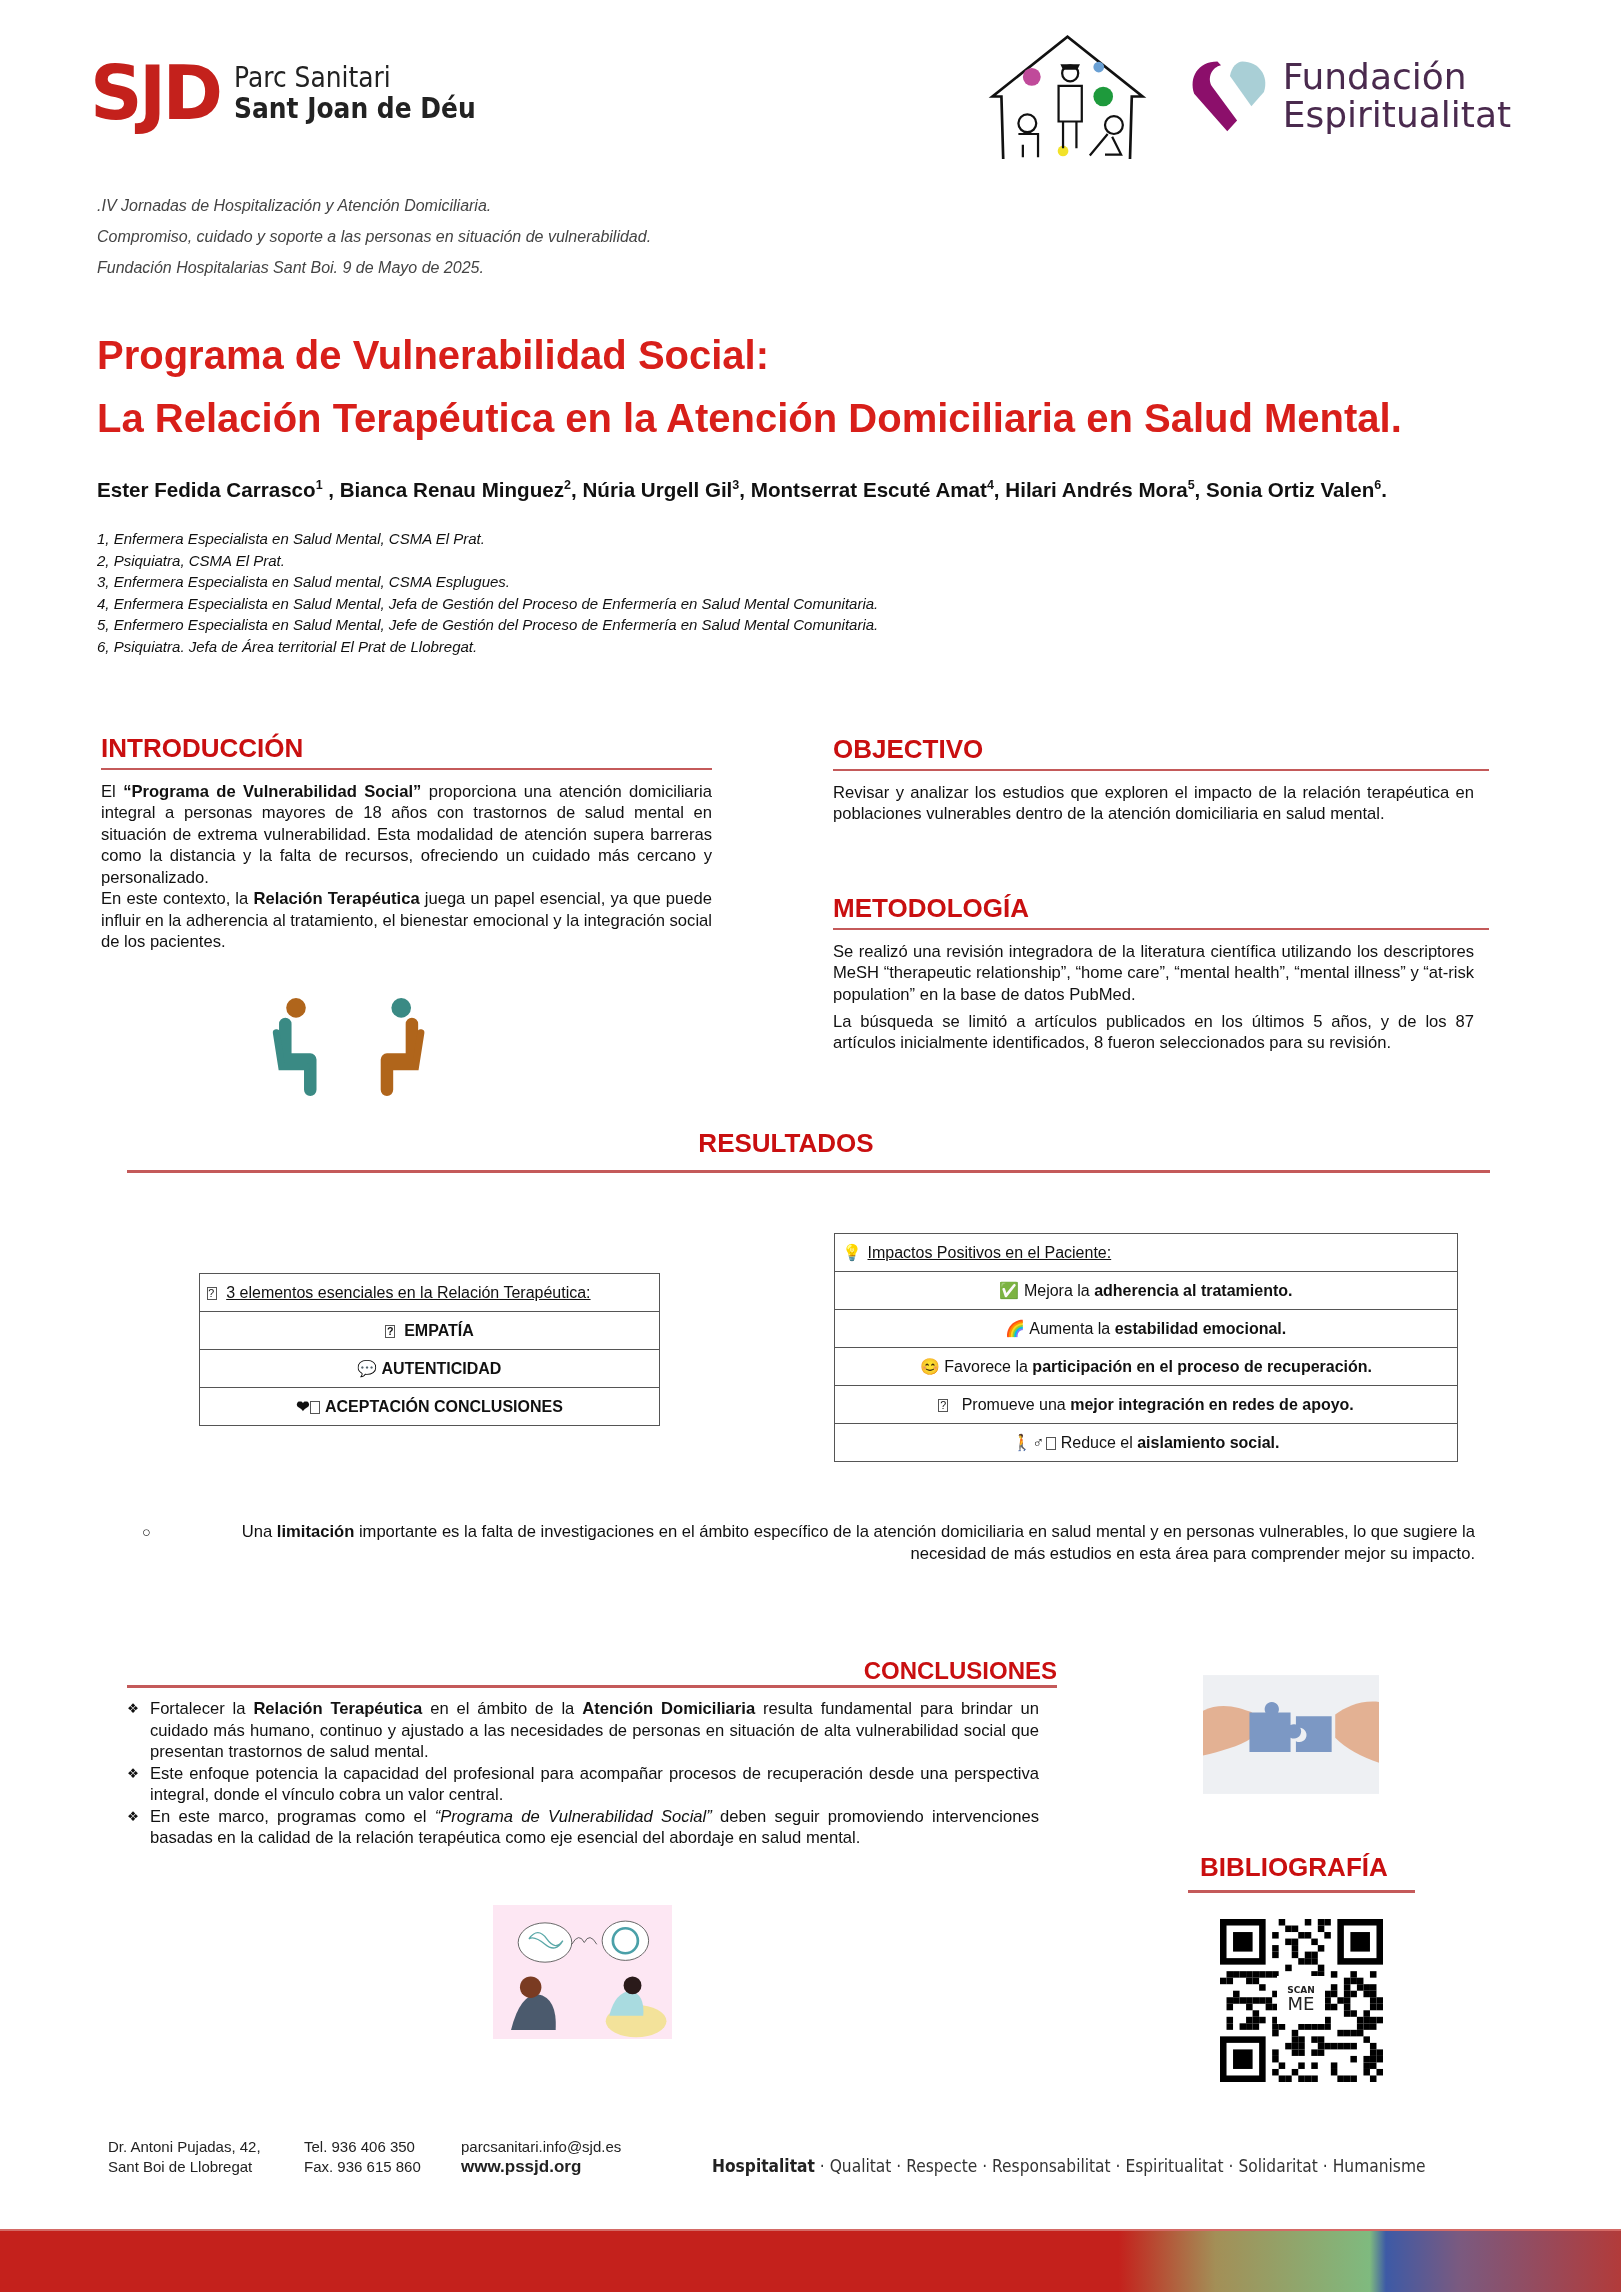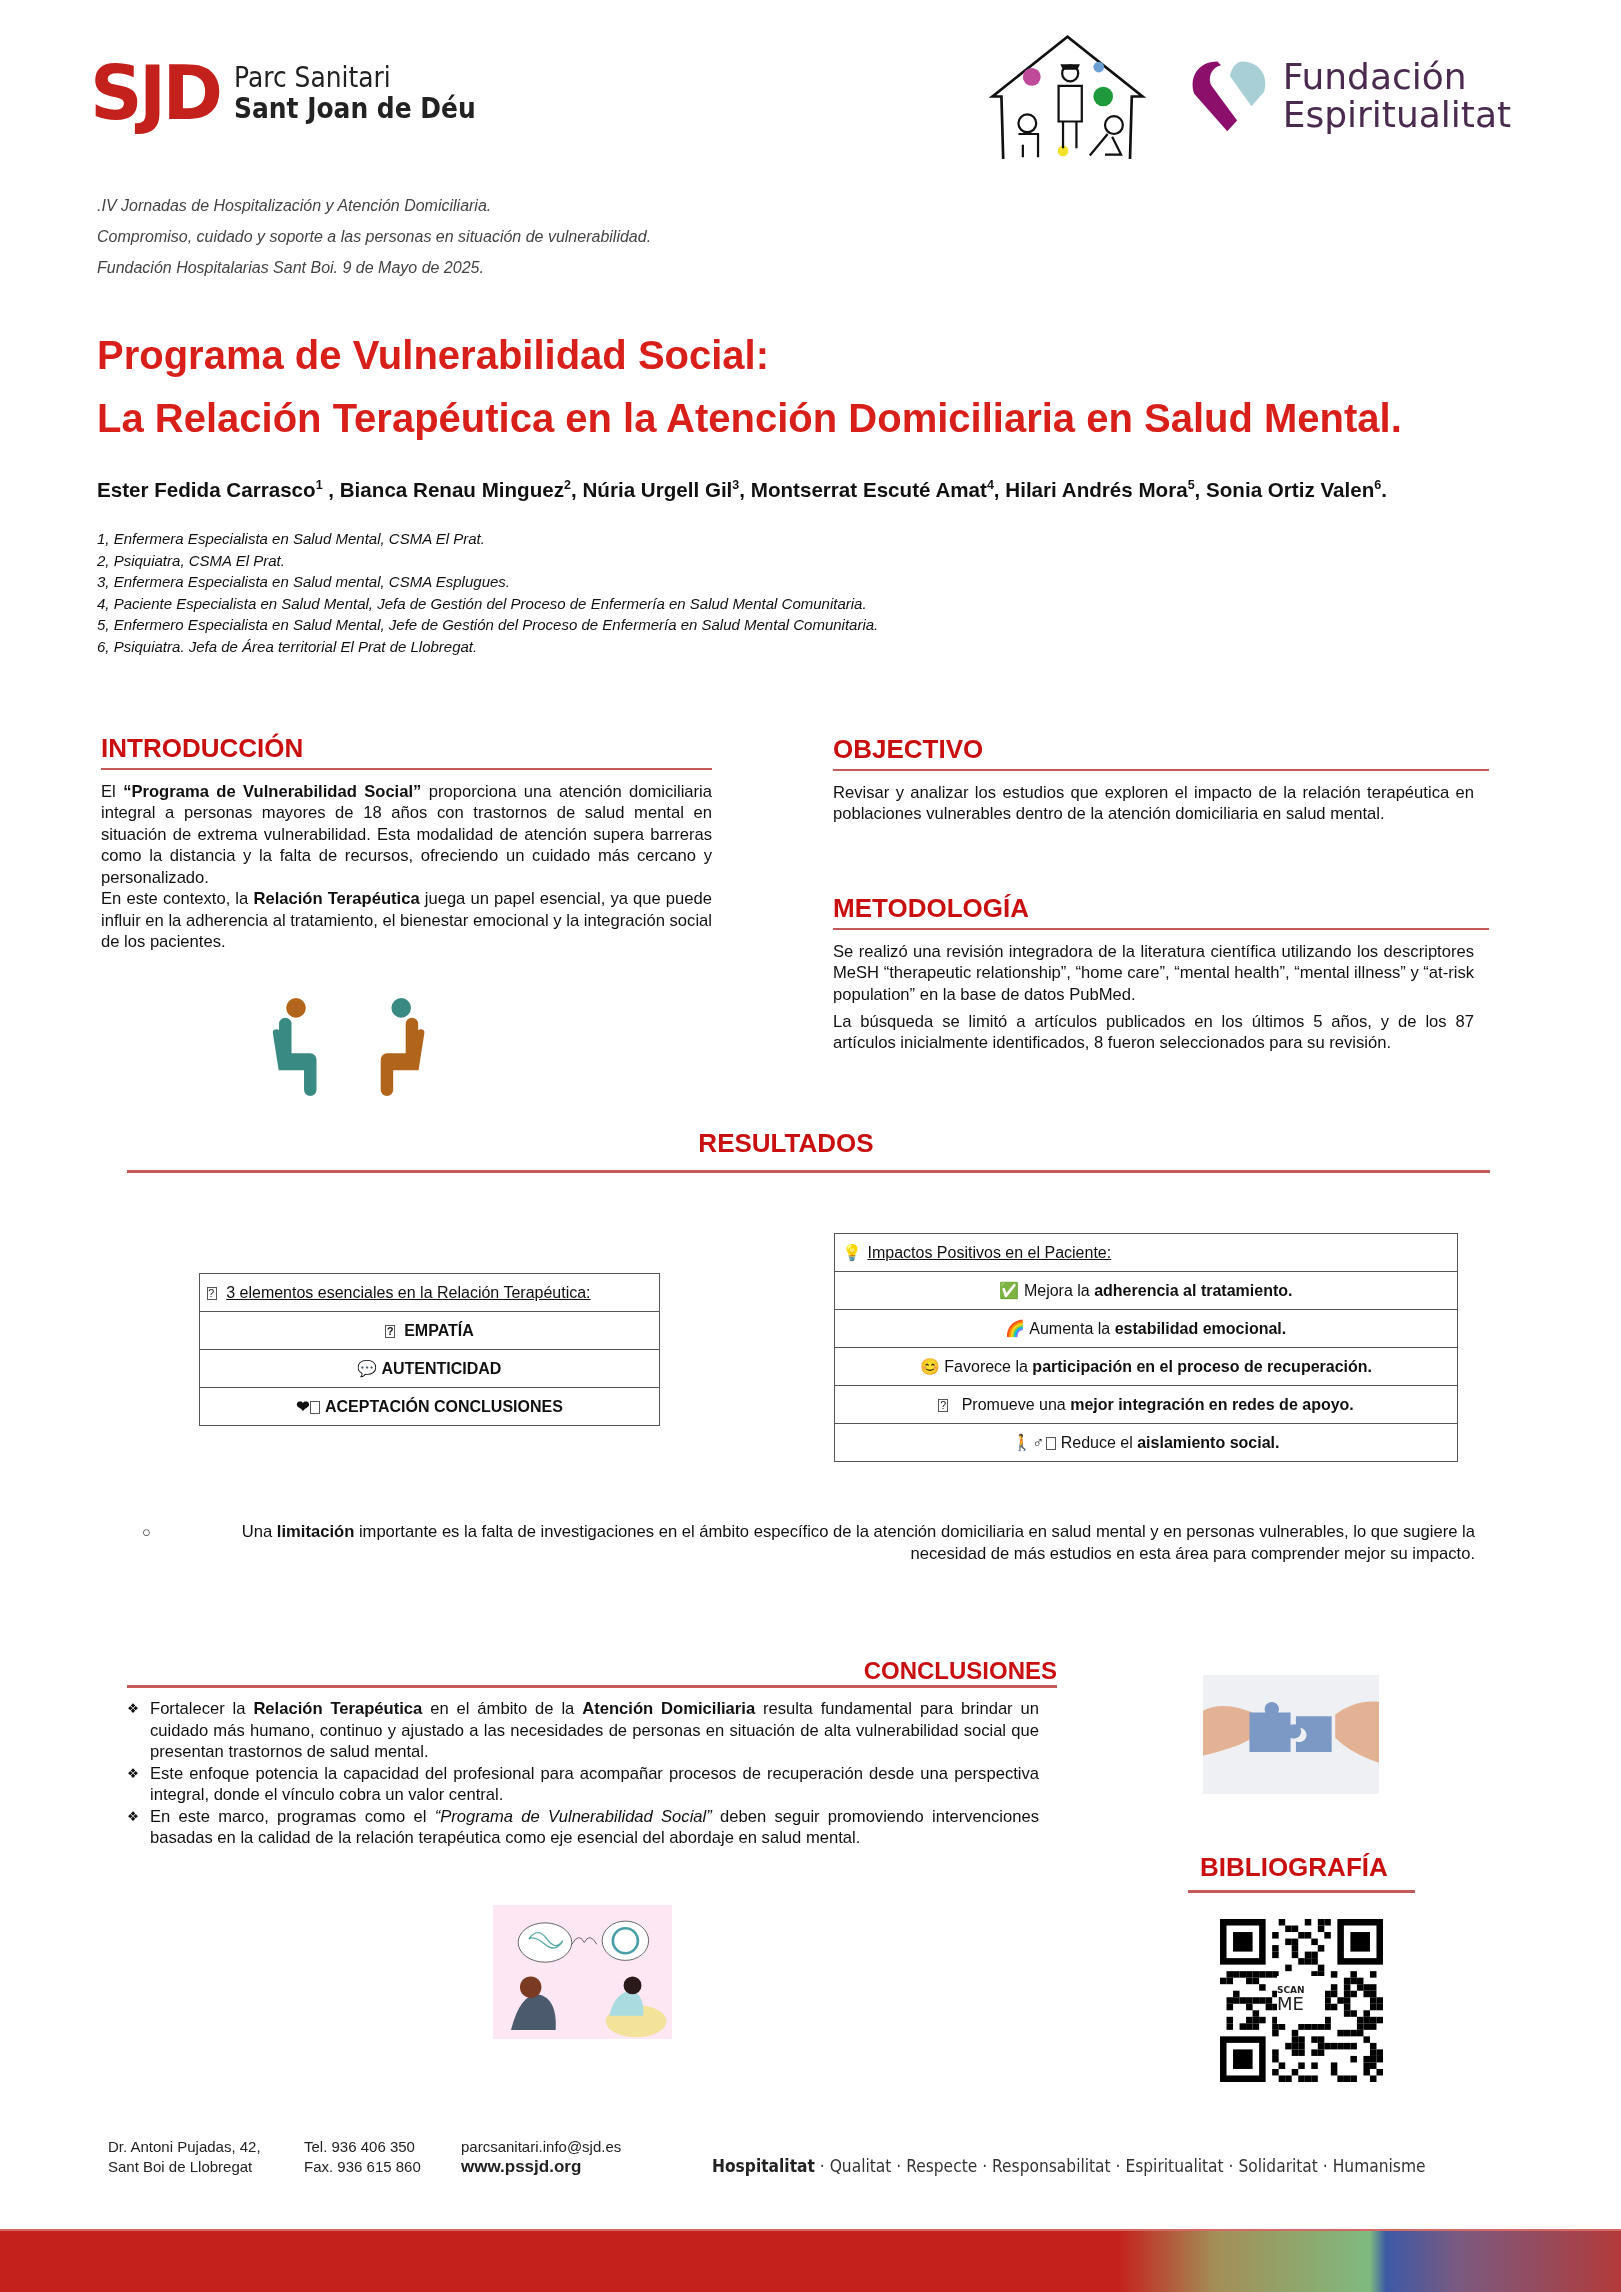--- a/index.html
+++ b/index.html
@@ -99,21 +99,21 @@
   <div>Programa de Vulnerabilidad Social:</div>
   <div>La Relación Terapéutica en la Atención Domiciliaria en Salud Mental.</div>
 </div>
 
 <div class="abs authors" id="authors"><span>Ester Fedida Carrasco</span><sup>1</sup><span> , </span><span>Bianca Renau Minguez</span><sup>2</sup><span>, </span><span>Núria Urgell Gil</span><sup>3</sup><span>, </span><span>Montserrat Escuté Amat</span><sup>4</sup><span>, </span><span>Hilari Andrés Mora</span><sup>5</sup><span>, </span><span>Sonia Ortiz Valen</span><sup>6</sup><span>.</span></div>
 
 <div class="abs affil">
   <div>1, Enfermera Especialista en Salud Mental, CSMA El Prat.</div>
   <div>2, Psiquiatra, CSMA El Prat.</div>
   <div>3, Enfermera Especialista en Salud mental, CSMA Esplugues.</div>
-  <div>4, Paciente Especialista en Salud Mental, Jefa de Gestión del Proceso de Enfermería en Salud Mental Comunitaria.</div>
+  <div>4, Enfermera Especialista en Salud Mental, Jefa de Gestión del Proceso de Enfermería en Salud Mental Comunitaria.</div>
   <div>5, Enfermero Especialista en Salud Mental, Jefe de Gestión del Proceso de Enfermería en Salud Mental Comunitaria.</div>
   <div>6, Psiquiatra. Jefa de Área territorial El Prat de Llobregat.</div>
 </div>
 
 <div class="abs" style="left:101px; top:733px; width:611px;">
   <div class="sec-head">INTRODUCCIÓN</div>
   <div class="sec-rule" style="margin-top:3.6px;"></div>
   <div class="body-text" style="margin-top:10.7px;"><span>El </span><b>“Programa de Vulnerabilidad Social”</b><span> proporciona una atención domiciliaria integral a personas mayores de 18 años con trastornos de salud mental en situación de extrema vulnerabilidad. Esta modalidad de atención supera barreras como la distancia y la falta de recursos, ofreciendo un cuidado más cercano y personalizado.</span></div>
   <div class="body-text"><span>En este contexto, la </span><b>Relación Terapéutica</b><span> juega un papel esencial, ya que puede influir en la adherencia al tratamiento, el bienestar emocional y la integración social de los pacientes.</span></div>
 </div>
@@ -396,21 +396,21 @@
       <rect x="0" y="0" width="7" height="7" fill="#000"></rect>
       <rect x="1" y="1" width="5" height="5" fill="#fff"></rect>
       <rect x="2" y="2" width="3" height="3" fill="#000"></rect>
       <rect x="18" y="0" width="7" height="7" fill="#000"></rect>
       <rect x="19" y="1" width="5" height="5" fill="#fff"></rect>
       <rect x="20" y="2" width="3" height="3" fill="#000"></rect>
       <rect x="0" y="18" width="7" height="7" fill="#000"></rect>
       <rect x="1" y="19" width="5" height="5" fill="#fff"></rect>
       <rect x="2" y="20" width="3" height="3" fill="#000"></rect>
     </svg>
-  <div style="position:absolute; left:57px; top:57px; width:48px; height:48px; background:#fff; font-family:'DejaVu Sans',sans-serif; color:#222;">
+  <div style="position:absolute; left:57px; top:57px; width:48px; height:48px; background:#fff; text-align:center; font-family:'DejaVu Sans',sans-serif; color:#222;">
     <div style="font-size:9px; margin-top:9px; font-weight:bold;">SCAN</div>
     <div style="font-size:18px; line-height:18px;">ME</div>
   </div>
 </div>
 
 <svg class="abs illustr" style="left:493px; top:1905px;" width="179" height="134" viewBox="0 0 200 150">
   <rect width="200" height="150" fill="#fde7f3"></rect>
   <ellipse cx="58" cy="42" rx="30" ry="22" fill="#fff" stroke="#555" stroke-width="1"></ellipse>
   <path d="M40 38 q10 -14 20 0 t18 2 q-8 14 -20 4 t-18 -6" fill="none" stroke="#5aa8a8" stroke-width="1.5"></path>
   <ellipse cx="148" cy="40" rx="26" ry="22" fill="#fff" stroke="#555" stroke-width="1"></ellipse>

